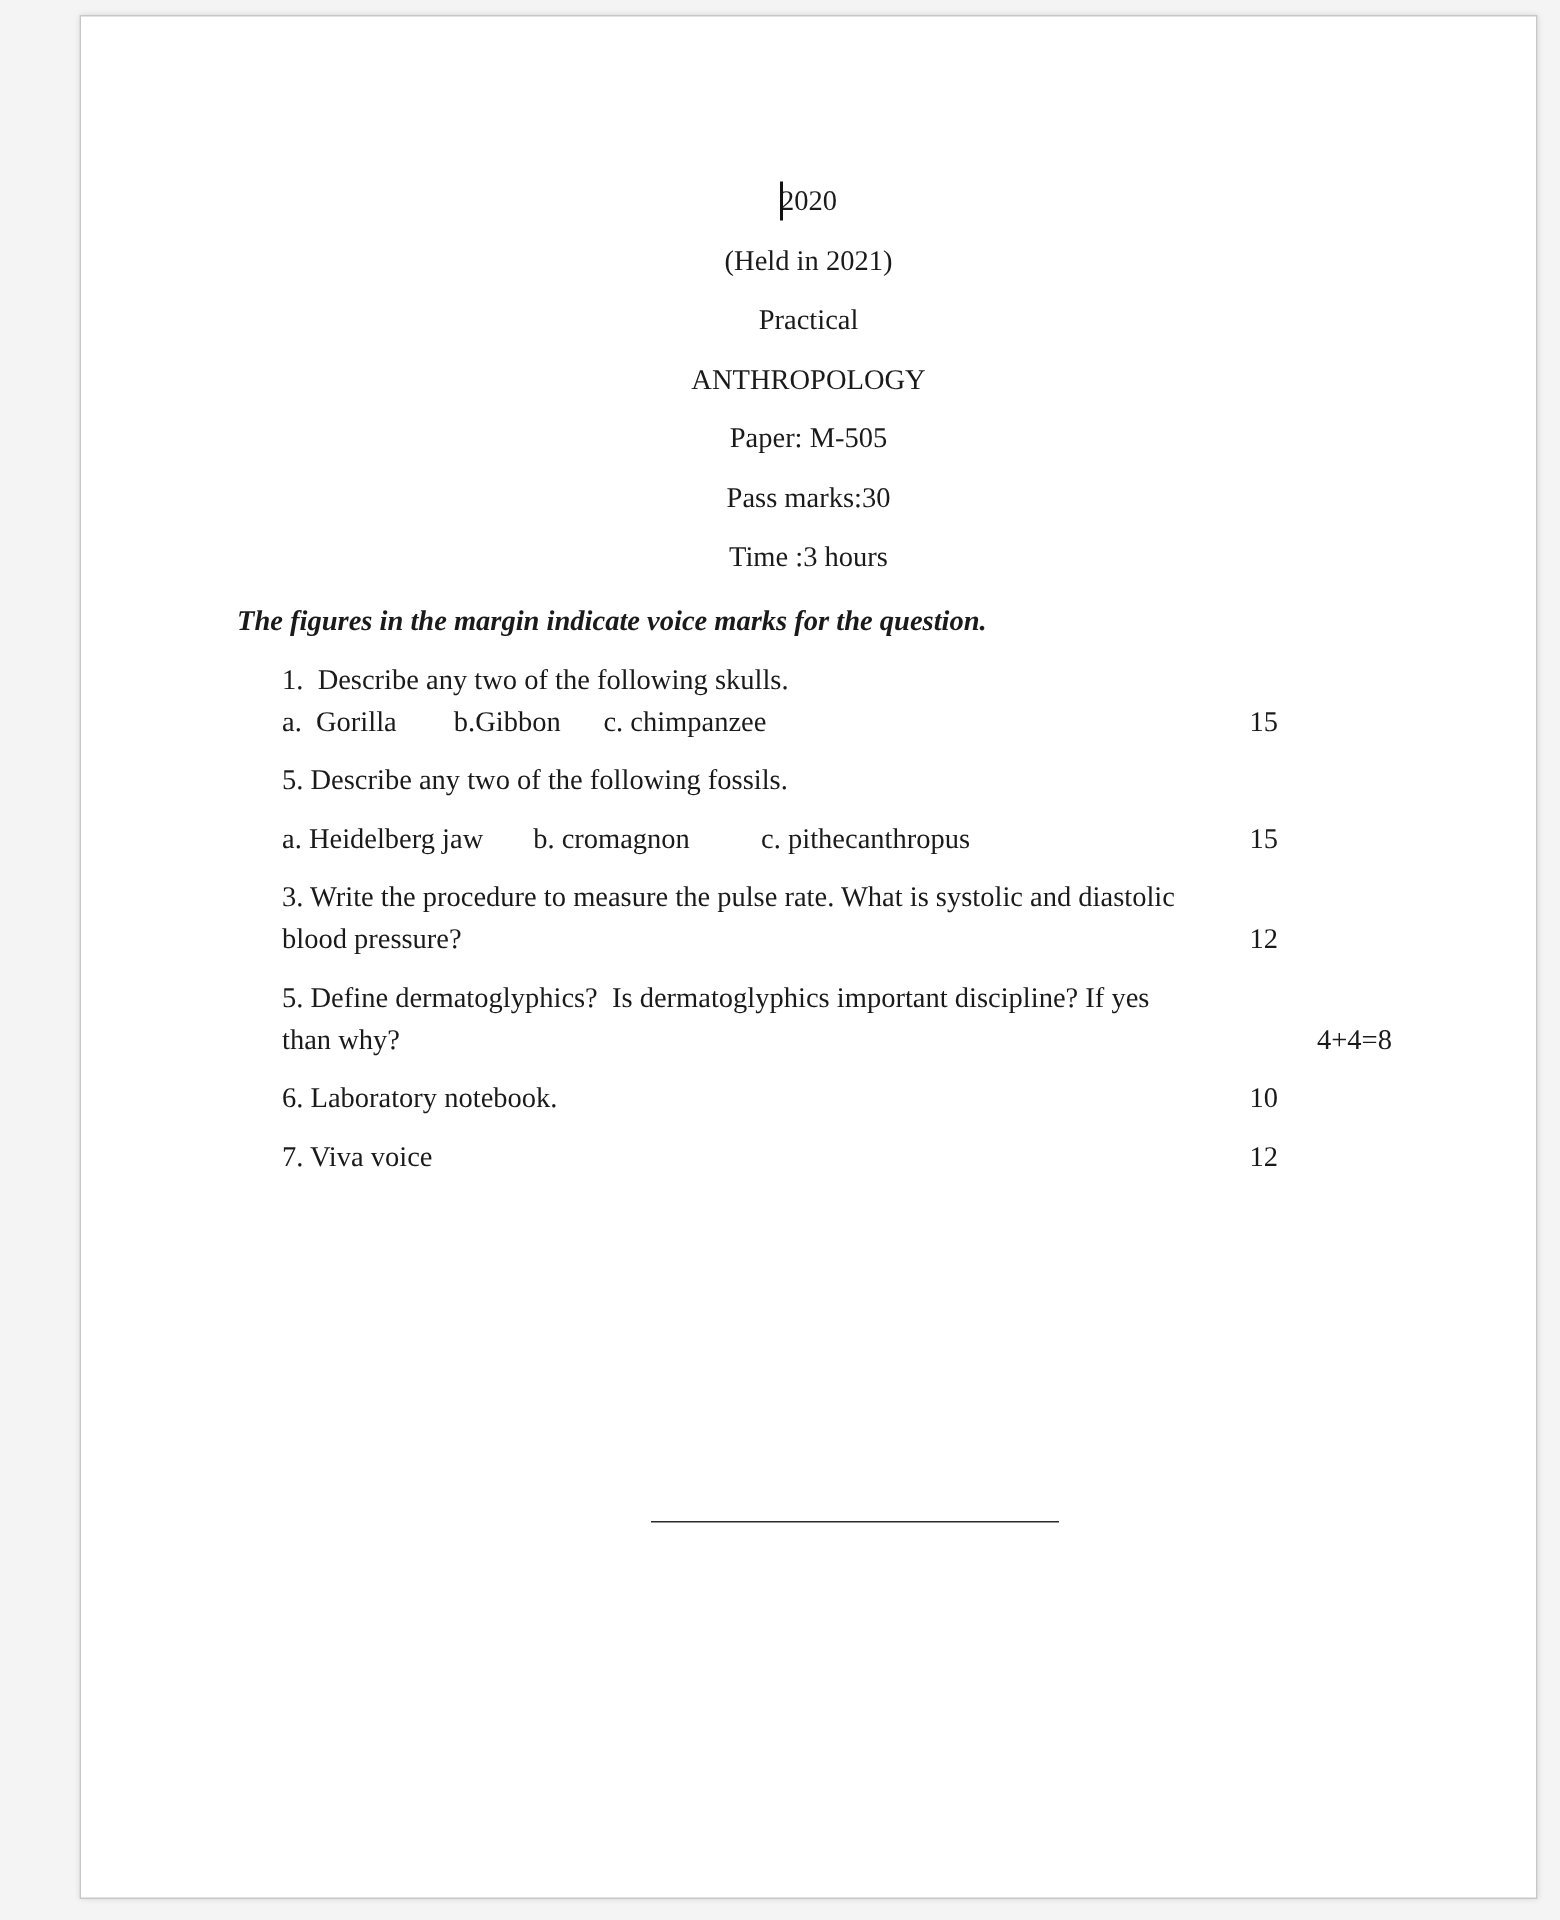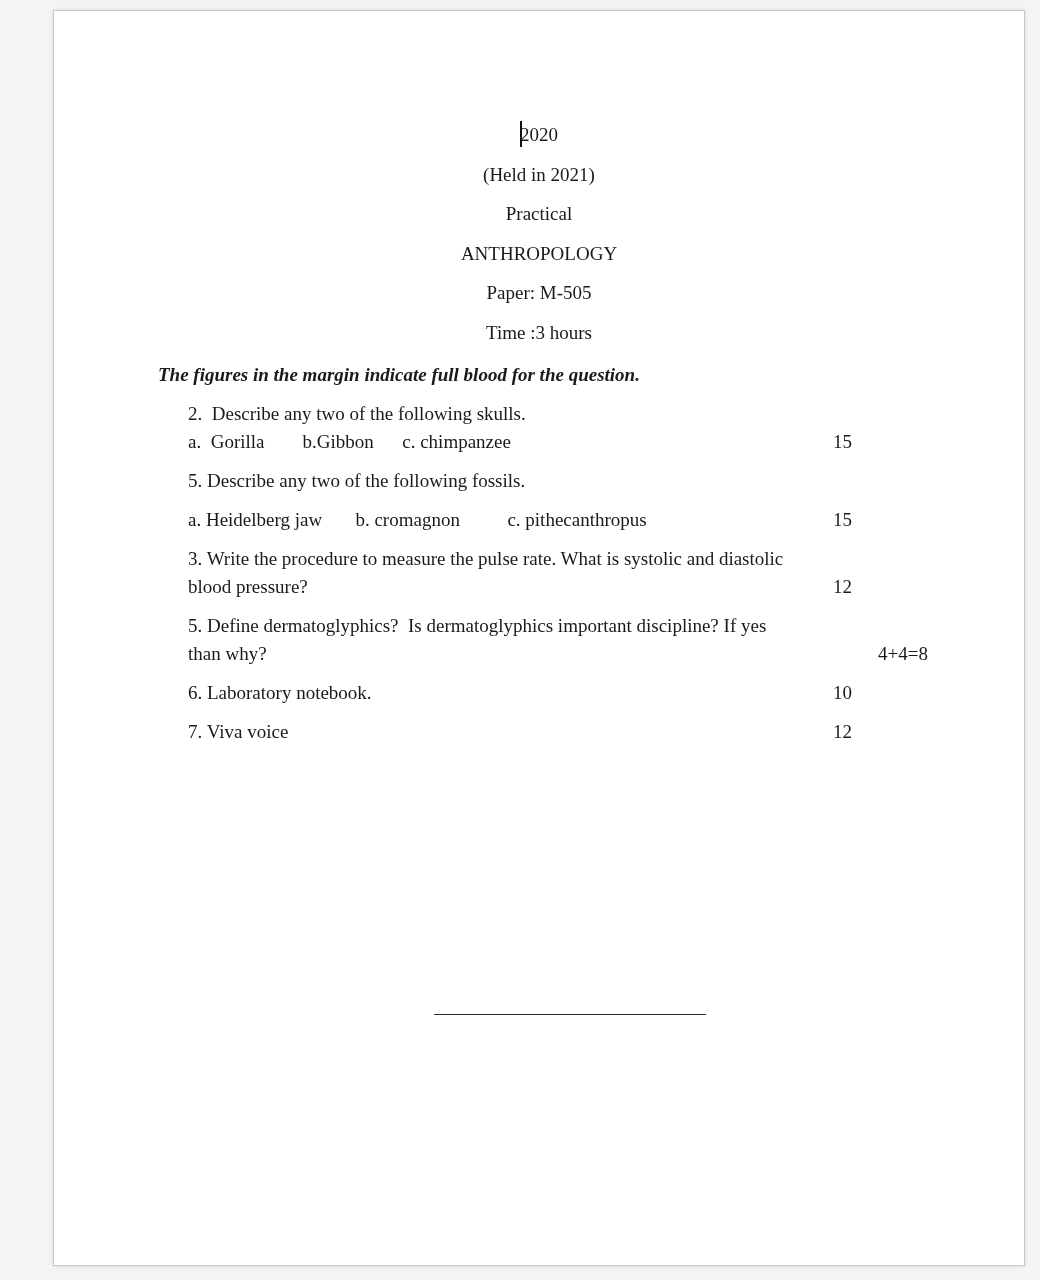--- a/index.html
+++ b/index.html
@@ -93,29 +93,30 @@
 
 <div class="canvas">
   <div class="page">
 
     <div class="header">
       <div class="h-line"><span class="cursor"></span><span>2020</span></div>
       <div class="h-line">(Held in 2021)</div>
       <div class="h-line">Practical</div>
       <div class="h-line">ANTHROPOLOGY</div>
       <div class="h-line">Paper: M-505</div>
+      <div class="h-line">Pass marks:30</div>
       <div class="h-line">Time :3 hours</div>
     </div>
 
-    <div class="instruction">The figures in the margin indicate full blood for the question.</div>
+    <div class="instruction">The figures in the margin indicate voice marks for the question.</div>
 
     <div class="questions">
 
       <div class="q-row">
-        <div class="q-text">2.  Describe any two of the following skulls.
+        <div class="q-text">1.  Describe any two of the following skulls.
 a.  Gorilla        b.Gibbon      c. chimpanzee</div>
         <div class="q-marks">15</div>
       </div>
 
       <div class="q-row">
         <div class="q-text">5. Describe any two of the following fossils.</div>
         <div class="q-marks"></div>
       </div>
 
       <div class="q-row">

